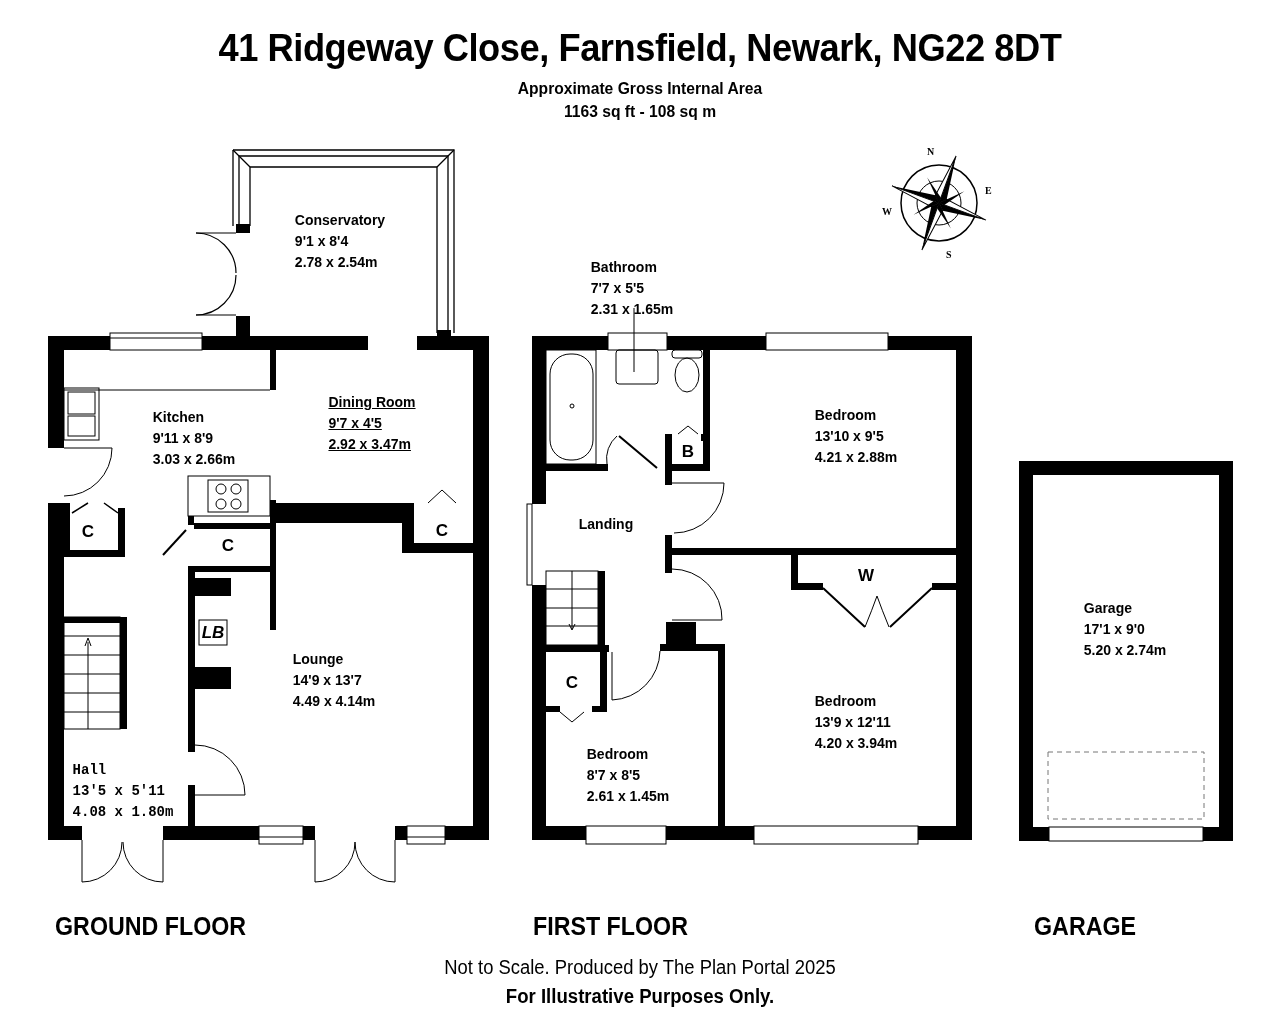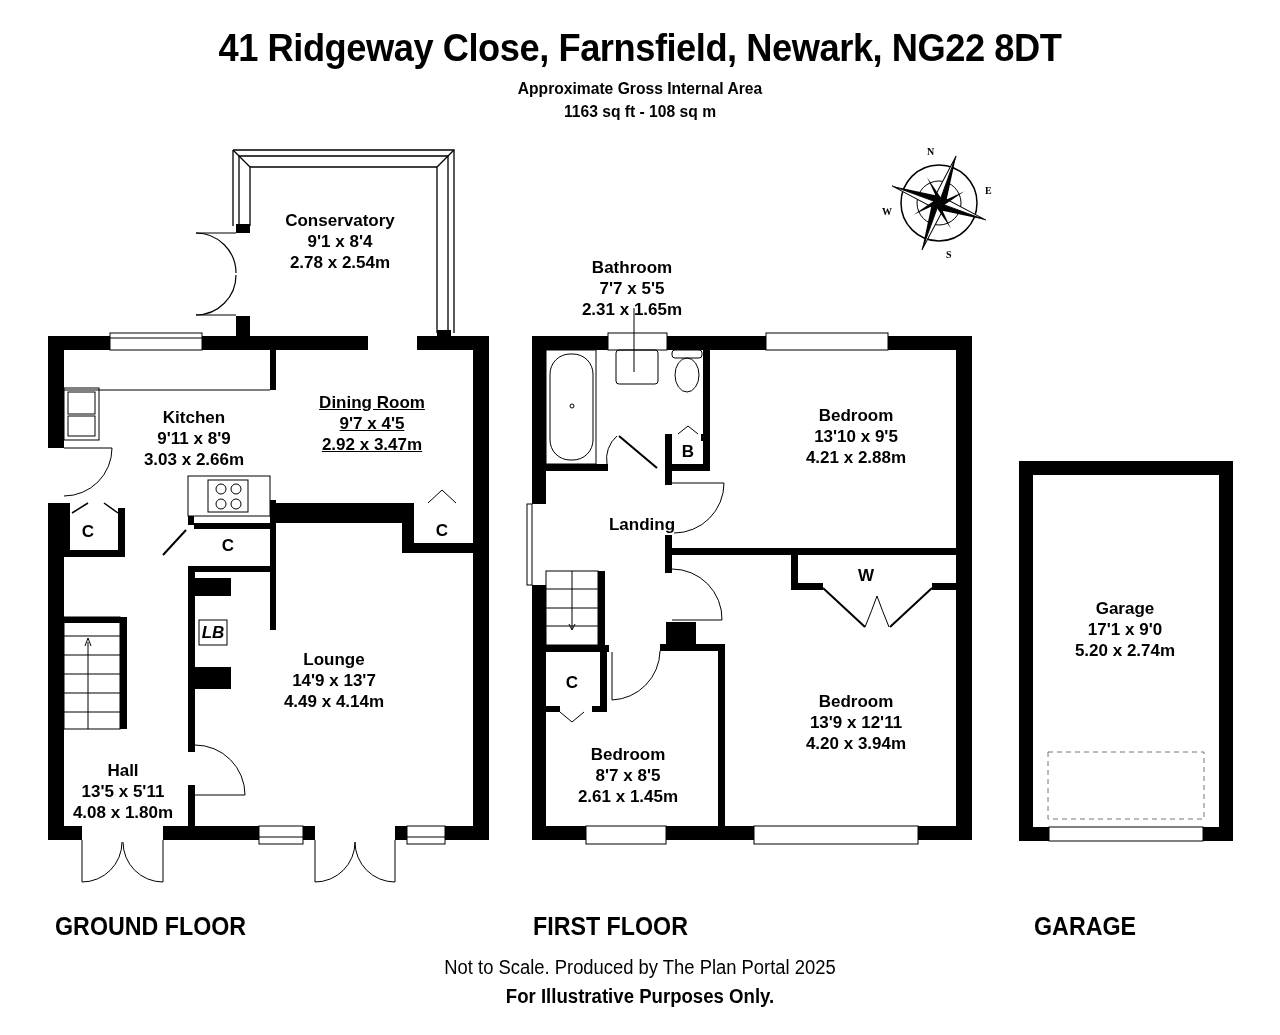--- a/index.html
+++ b/index.html
@@ -3,21 +3,21 @@
   <meta charset="utf-8">
   <style>
     html, body { margin: 0; padding: 0; background: #ffffff; }
     body { width: 1280px; height: 1035px; position: relative; overflow: hidden; font-family: "Liberation Sans", sans-serif; color: #000; }
     .title { position: absolute; top: 26px; left: 0; width: 1280px; text-align: center; font-weight: bold; font-size: 39px; letter-spacing: -0.5px; transform: scaleX(0.93); transform-origin: center; }
     .subtitle { position: absolute; top: 77px; left: 0; width: 1280px; text-align: center; font-weight: bold; font-size: 17px; line-height: 23px; transform: scaleX(0.92); }
     svg.plan { position: absolute; top: 0; left: 0; }
     .floor-label { position: absolute; top: 912px; font-weight: bold; font-size: 25px; transform: scaleX(0.93); transform-origin: left; }
     .footer1 { position: absolute; top: 956px; left: 0; width: 1280px; text-align: center; font-size: 20px; transform: scaleX(0.92); }
     .footer2 { position: absolute; top: 985px; left: 0; width: 1280px; text-align: center; font-weight: bold; font-size: 20px; transform: scaleX(0.93); }
-    .room-label { position: absolute; text-align: center; font-weight: bold; font-size: 17px; line-height: 21px; transform: translateX(-50%); white-space: nowrap; }
+    .room-label { position: absolute; text-align: left; font-weight: bold; font-size: 14px; line-height: 21px; transform: translateX(-50%); white-space: nowrap; }
     .closet { position: absolute; font-weight: bold; font-size: 17px; transform: translate(-50%, -50%); }
   </style>
 </head>
 <body>
 
 <div class="title">41 Ridgeway Close, Farnsfield, Newark, NG22 8DT</div>
 <div class="subtitle">
   <div>Approximate Gross Internal Area</div>
   <div>1163 sq ft - 108 sq m</div>
 </div>
@@ -273,41 +273,41 @@
 <div class="room-label" style="left:194px; top:407px;">
   <div>Kitchen</div>
   <div>9'11 x 8'9</div>
   <div>3.03 x 2.66m</div>
 </div>
 <div class="room-label" style="left:334px; top:649px;">
   <div>Lounge</div>
   <div>14'9 x 13'7</div>
   <div>4.49 x 4.14m</div>
 </div>
-<div class="room-label" style="left:123px; top:760px;">
+<div class="room-label" style="left:123px; top:760px;font-family:Liberation Mono, monospace;">
   <div>Hall</div>
   <div>13'5 x 5'11</div>
   <div>4.08 x 1.80m</div>
 </div>
 <div class="closet" style="left:88px; top:532px;">C</div>
 <div class="closet" style="left:228px; top:546px;">C</div>
 <div class="closet" style="left:442px; top:531px;">C</div>
 <div class="closet" style="left:213px; top:633px;font-style:italic;">LB</div>
 
 <div class="room-label" style="left:632px; top:257px;">
   <div>Bathroom</div>
   <div>7'7 x 5'5</div>
   <div>2.31 x 1.65m</div>
 </div>
 <div class="room-label" style="left:856px; top:405px;">
   <div>Bedroom</div>
   <div>13'10 x 9'5</div>
   <div>4.21 x 2.88m</div>
 </div>
-<div class="room-label" style="left:606px; top:514px;margin-left:36px;">
+<div class="room-label" style="left:606px; top:514px;">
   <div>Landing</div>
 </div>
 <div class="room-label" style="left:856px; top:691px;">
   <div>Bedroom</div>
   <div>13'9 x 12'11</div>
   <div>4.20 x 3.94m</div>
 </div>
 <div class="room-label" style="left:628px; top:744px;">
   <div>Bedroom</div>
   <div>8'7 x 8'5</div>

